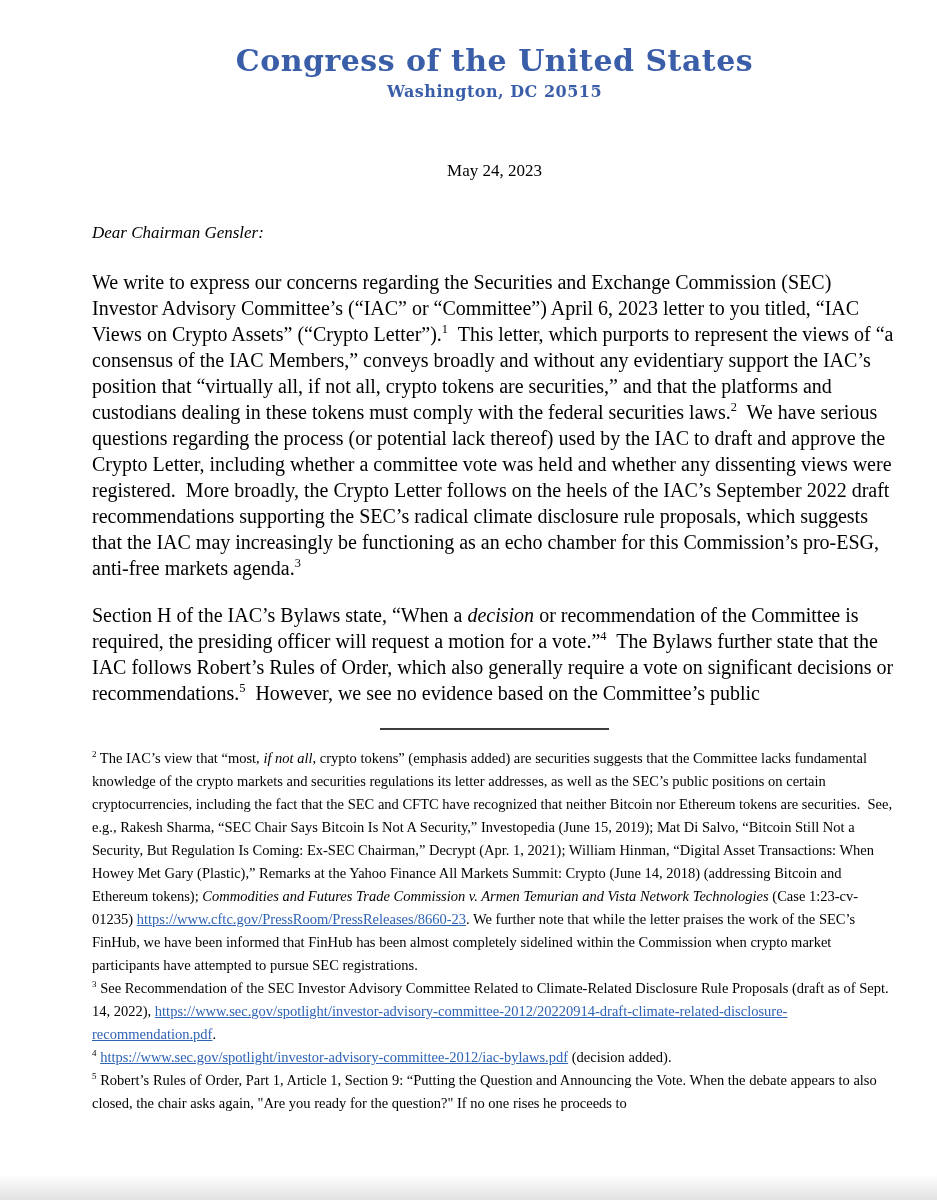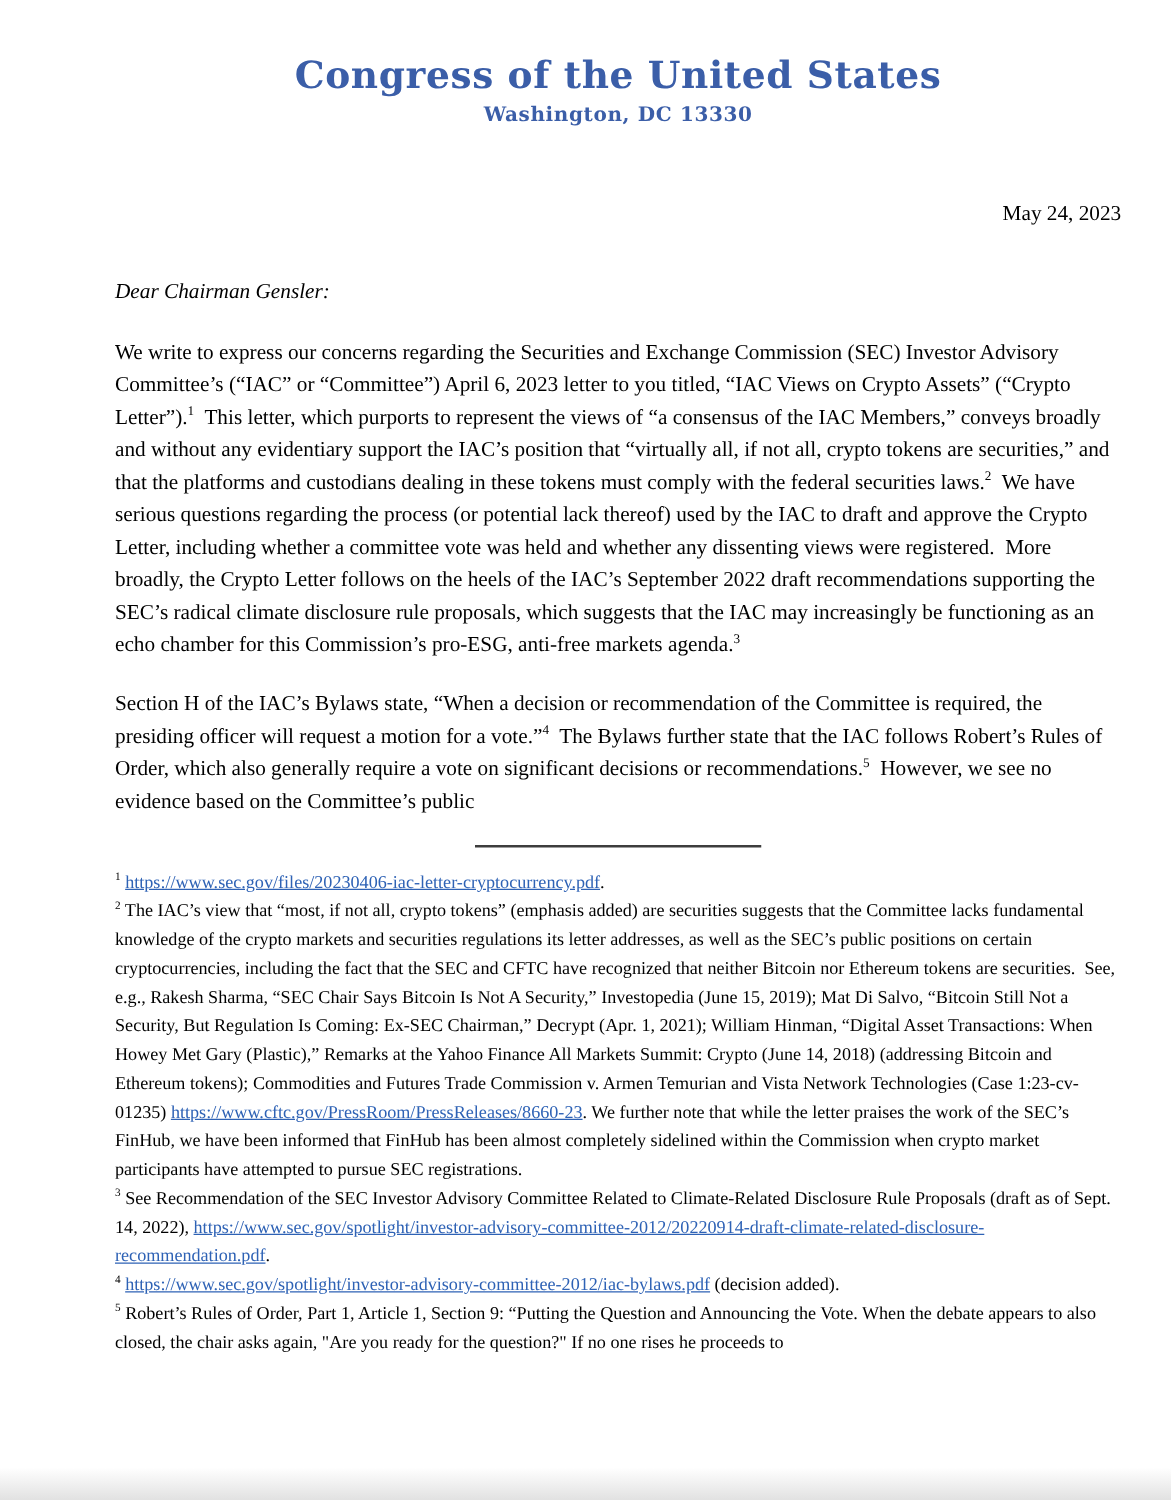--- a/index.html
+++ b/index.html
@@ -37,33 +37,33 @@
   }
   .letterhead-sub{
     font-family:"DejaVu Serif","Liberation Serif",serif;
     font-weight:700;
     font-size:16px;
     line-height:20px;
     margin-top:4px;
     letter-spacing:0.5px;
   }
   .date-line{
-    text-align:right;
+    text-align:center;
     font-size:17px;
     line-height:22px;
     margin-top:58px;
   }
   .salutation{
     font-size:17px;
     line-height:22px;
     margin-top:40px;
     font-style:italic;
   }
   .para{
-    font-size:17px;
+    font-size:20px;
     line-height:26px;
     white-space:pre-wrap;
   }
   .para-1{margin-top:25px;}
   .para-2{margin-top:21px;}
   .footnote-sep{
     margin-top:22px;
     width:229px;
     border:none;
     border-top:2px solid #3d3d3d;
@@ -75,56 +75,55 @@
     line-height:23px;
   }
   .footnote{
     white-space:pre-wrap;
   }
   sup{
     font-size:0.62em;
     line-height:0;
     vertical-align:super;
   }
-  .it{}
+  .it{font-style:italic;}
   .lnk{
     color:var(--link);
     text-decoration:underline;
   }
   .bottom-shade{
     position:absolute;
     left:0;bottom:0;
     width:100%;height:26px;
     background:linear-gradient(to bottom, rgba(0,0,0,0) 0%, rgba(120,120,120,0.22) 100%);
     pointer-events:none;
   }
 </style>
 </head>
 <body>
 
 <div class="page">
   <div class="content">
 
     <div class="letterhead">
       <div class="letterhead-title">Congress of the United States</div>
-      <div class="letterhead-sub">Washington, DC 13330</div>
+      <div class="letterhead-sub">Washington, DC 20515</div>
     </div>
 
     <div class="date-line">May 24, 2023</div>
 
     <div class="salutation">Dear Chairman Gensler:</div>
 
     <div class="para para-1"><span>We write to express our concerns regarding the Securities and Exchange Commission (SEC) Investor Advisory Committee’s (“IAC” or “Committee”) April 6, 2023 letter to you titled, “IAC Views on Crypto Assets” (“Crypto Letter”).</span><sup>1</sup><span>  This letter, which purports to represent the views of “a consensus of the IAC Members,” conveys broadly and without any evidentiary support the IAC’s position that “virtually all, if not all, crypto tokens are securities,” and that the platforms and custodians dealing in these tokens must comply with the federal securities laws.</span><sup>2</sup><span>  We have serious questions regarding the process (or potential lack thereof) used by the IAC to draft and approve the Crypto Letter, including whether a committee vote was held and whether any dissenting views were registered.  More broadly, the Crypto Letter follows on the heels of the IAC’s September 2022 draft recommendations supporting the SEC’s radical climate disclosure rule proposals, which suggests that the IAC may increasingly be functioning as an echo chamber for this Commission’s pro-ESG, anti-free markets agenda.</span><sup>3</sup></div>
 
     <div class="para para-2"><span>Section H of the IAC’s Bylaws state, “When a </span><span class="it">decision</span><span> or recommendation of the Committee is required, the presiding officer will request a motion for a vote.”</span><sup>4</sup><span>  The Bylaws further state that the IAC follows Robert’s Rules of Order, which also generally require a vote on significant decisions or recommendations.</span><sup>5</sup><span>  However, we see no evidence based on the Committee’s public</span></div>
 
     <hr class="footnote-sep">
 
     <div class="footnotes">
-      <div class="footnote"><sup>1</sup><span> </span><span class="lnk">https://www.sec.gov/files/20230406-iac-letter-cryptocurrency.pdf</span><span>.</span></div>
       <div class="footnote"><sup>2</sup><span> The IAC’s view that “most, </span><span class="it">if not all</span><span>, crypto tokens” (emphasis added) are securities suggests that the Committee lacks fundamental knowledge of the crypto markets and securities regulations its letter addresses, as well as the SEC’s public positions on certain cryptocurrencies, including the fact that the SEC and CFTC have recognized that neither Bitcoin nor Ethereum tokens are securities.  See, e.g., Rakesh Sharma, “SEC Chair Says Bitcoin Is Not A Security,” Investopedia (June 15, 2019); Mat Di Salvo, “Bitcoin Still Not a Security, But Regulation Is Coming: Ex-SEC Chairman,” Decrypt (Apr. 1, 2021); William Hinman, “Digital Asset Transactions: When Howey Met Gary (Plastic),” Remarks at the Yahoo Finance All Markets Summit: Crypto (June 14, 2018) (addressing Bitcoin and Ethereum tokens); </span><span class="it">Commodities and Futures Trade Commission v. Armen Temurian and Vista Network Technologies</span><span> (Case 1:23-cv-01235) </span><span class="lnk">https://www.cftc.gov/PressRoom/PressReleases/8660-23</span><span>. We further note that while the letter praises the work of the SEC’s FinHub, we have been informed that FinHub has been almost completely sidelined within the Commission when crypto market participants have attempted to pursue SEC registrations.</span></div>
       <div class="footnote"><sup>3</sup><span> See Recommendation of the SEC Investor Advisory Committee Related to Climate-Related Disclosure Rule Proposals (draft as of Sept. 14, 2022), </span><span class="lnk">https://www.sec.gov/spotlight/investor-advisory-committee-2012/20220914-draft-climate-related-disclosure-recommendation.pdf</span><span>.</span></div>
       <div class="footnote"><sup>4</sup><span> </span><span class="lnk">https://www.sec.gov/spotlight/investor-advisory-committee-2012/iac-bylaws.pdf</span><span> (decision added).</span></div>
       <div class="footnote"><sup>5</sup><span> Robert’s Rules of Order, Part 1, Article 1, Section 9: “Putting the Question and Announcing the Vote. When the debate appears to also closed, the chair asks again, "Are you ready for the question?" If no one rises he proceeds to</span></div>
     </div>
 
   </div>
   <div class="bottom-shade"></div>
 </div>
 

